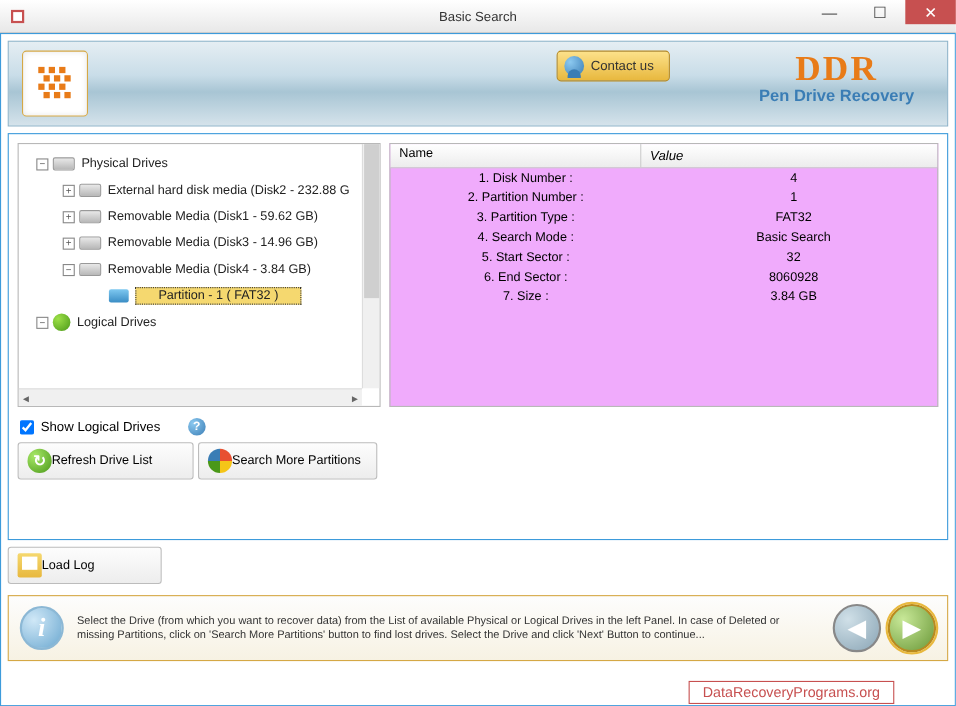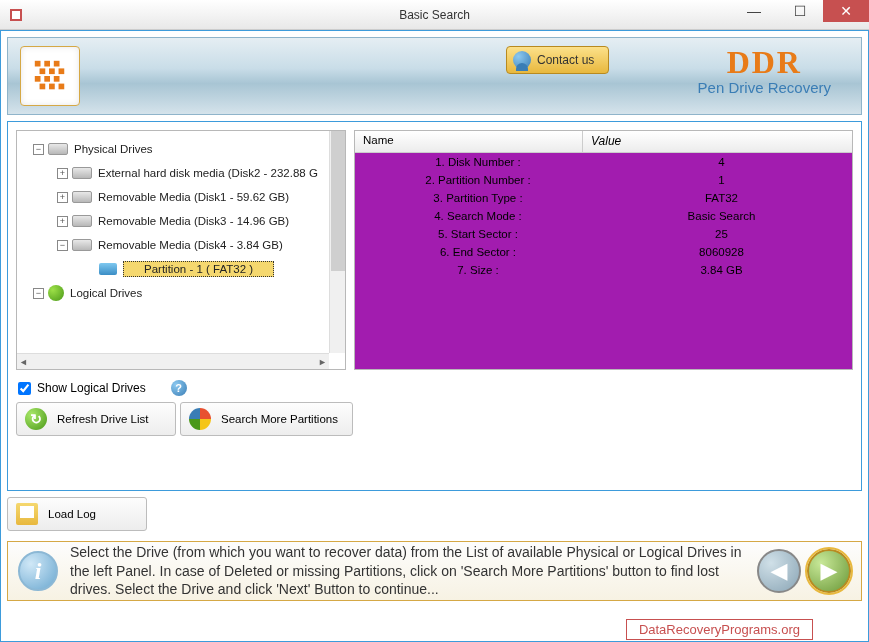--- a/index.html
+++ b/index.html
@@ -18,21 +18,21 @@
 
 
 .header-banner { height: 78px; background: linear-gradient(#e5eef3 0%, #c9dde8 40%, #a8c5d4 60%, #d5e3eb 100%); border: 1px solid #8fb4ca; position: relative; display: flex; align-items: center; padding: 0 12px; }
 .header-logo { width: 60px; height: 60px; background: #fff; border: 1px solid #d5a845; border-radius: 4px; display: flex; align-items: center; justify-content: center; box-shadow: inset 0 0 6px rgba(0,0,0,0.1); }
 .header-logo-inner { width: 38px; height: 38px; }
 .contact-btn { position: absolute; left: 498px; top: 8px; height: 28px; padding: 0 14px 0 6px; background: linear-gradient(#fce18a, #e8b83e); border: 1px solid #b88a20; border-radius: 4px; display: flex; align-items: center; gap: 6px; font-size: 12px; color: #333; cursor: pointer; }
 .contact-btn .avatar { width: 18px; height: 18px; border-radius: 50%; background: radial-gradient(circle at 30% 30%, #8cc9f0, #3a7db5); position: relative; }
 .contact-btn .avatar::after { content: ''; position: absolute; left: 3px; top: 12px; width: 12px; height: 8px; background: #3a7db5; border-radius: 6px 6px 0 0; }
 .brand { position: absolute; right: 30px; top: 6px; text-align: center; }
 .brand-ddr { font-size: 32px; font-weight: bold; color: #e87b18; letter-spacing: 2px; font-family: Georgia, serif; }
-.brand-sub { font-size: 15px; color: #3a7db5; margin-top: -2px; font-weight: 400; }
+.brand-sub { font-size: 15px; color: #3a7db5; margin-top: -2px; font-weight: 700; }
 
 
 .main-frame { border: 1px solid #3d9bdb; margin-top: 6px; height: 370px; padding: 8px; background: #fff; }
 .panes { display: flex; gap: 8px; height: 240px; }
 
 
 .tree-panel { width: 330px; border: 1px solid #b8b8b8; background: #fff; position: relative; overflow: hidden; }
 .tree-scroll { position: absolute; right: 0; top: 0; bottom: 16px; width: 16px; background: #f0f0f0; border-left: 1px solid #ddd; }
 .tree-scroll-thumb { position: absolute; top: 0; width: 14px; height: 140px; background: #cfcfcf; left: 1px; }
 .tree-hscroll { position: absolute; left: 0; right: 16px; bottom: 0; height: 16px; background: #f0f0f0; border-top: 1px solid #ddd; display: flex; justify-content: space-between; align-items: center; padding: 0 2px; }
@@ -40,50 +40,50 @@
 .tree-content { padding: 6px 4px; }
 .tree-row { display: flex; align-items: center; height: 24px; white-space: nowrap; font-size: 11.5px; color: #222; cursor: pointer; }
 .tree-expander { width: 11px; height: 11px; border: 1px solid #888; display: inline-flex; align-items: center; justify-content: center; font-size: 9px; line-height: 1; margin-right: 4px; background: #fff; color: #555; cursor: pointer; flex-shrink: 0; }
 .tree-spacer { display: inline-block; flex-shrink: 0; }
 .drive-icon { width: 20px; height: 12px; background: linear-gradient(#e8e8e8, #b8b8b8); border-radius: 2px; border: 1px solid #999; margin-right: 6px; display: inline-block; flex-shrink: 0; }
 .logical-icon { width: 16px; height: 16px; border-radius: 50%; background: radial-gradient(circle at 30% 30%, #9de048, #4a9818); margin-right: 6px; display: inline-block; flex-shrink: 0; }
 .partition-icon { width: 18px; height: 12px; background: linear-gradient(#7ec8f0, #3a8dc5); border-radius: 2px; margin-right: 6px; display: inline-block; flex-shrink: 0; }
 .selected-node { background: #f5d86f; border: 1px dotted #333; padding: 1px 20px; }
 
 
-.prop-panel { flex: 1; border: 1px solid #b8b8b8; background: #a21caf; }
+.prop-panel { flex: 1; border: 1px solid #b8b8b8; background: #f0abfc; }
 .prop-header { display: flex; background: linear-gradient(#fff, #ececec); border-bottom: 1px solid #ccc; height: 22px; }
 .prop-col-name { width: 228px; padding: 3px 8px; border-right: 1px solid #ccc; font-size: 11.5px; }
 .prop-col-value { flex: 1; padding: 3px 8px; font-size: 12px; font-style: italic; }
 .prop-row { display: flex; height: 18px; align-items: center; text-align: center; }
 .prop-row .n { width: 228px; padding-left: 18px; font-size: 11.5px; }
 .prop-row .v { flex: 1; padding-left: 8px; font-size: 11.5px; }
 
 
 .controls-row { margin-top: 10px; display: flex; align-items: center; gap: 25px; }
 .checkbox-wrap { display: flex; align-items: center; gap: 6px; margin-left: 2px; }
 .checkbox-wrap input { width: 13px; height: 13px; }
 .help-icon { width: 16px; height: 16px; border-radius: 50%; background: radial-gradient(circle at 30% 30%, #8cc9f0, #3a7db5); color: #fff; display: inline-flex; align-items: center; justify-content: center; font-size: 11px; font-weight: bold; cursor: pointer; }
 
 .btn-row { margin-top: 6px; display: flex; gap: 4px; }
-.action-btn { height: 34px; padding: 0 14px 0 8px; background: linear-gradient(#fdfdfd, #ededed); border: 1px solid #bcbcbc; border-radius: 3px; display: flex; align-items: center; gap: 10px; font-size: 11.5px; cursor: pointer; min-width: 160px; }
+.action-btn { height: 34px; padding: 0 14px 0 8px; background: linear-gradient(#fdfdfd, #ededed); border: 1px solid #bcbcbc; border-radius: 3px; display: flex; align-items: center; font-size: 11.5px; cursor: pointer; min-width: 160px; }
 .btn-icon { width: 22px; height: 22px; border-radius: 50%; display: inline-flex; align-items: center; justify-content: center; flex-shrink: 0; }
 .refresh-icon { background: radial-gradient(circle at 30% 30%, #a8e868, #4a9818); }
 .refresh-icon::after { content: '↻'; color: #fff; font-size: 14px; font-weight: bold; }
 .search-icon-btn { background: conic-gradient(#e85030 0 90deg, #f5c518 90deg 180deg, #4a9818 180deg 270deg, #3a7db5 270deg 360deg); }
 .load-icon { width: 22px; height: 22px; background: linear-gradient(#f5d86f, #e8b83e); border-radius: 2px; position: relative; }
 .load-icon::after { content: ''; position: absolute; left: 4px; top: 3px; width: 14px; height: 12px; background: #fff; }
 
 
 .loadlog-section { margin-top: 6px; }
 
 
 .hint-bar { border: 1px solid #d5a845; background: linear-gradient(#fdfdfd, #f7f2e3); height: 60px; margin-top: 10px; display: flex; align-items: center; padding: 6px 10px; gap: 12px; }
 .info-icon { width: 40px; height: 40px; border-radius: 50%; background: radial-gradient(circle at 30% 30%, #d0e8f7, #6ba8d0); display: flex; align-items: center; justify-content: center; color: #fff; font-size: 24px; font-weight: bold; font-style: italic; font-family: Georgia, serif; flex-shrink: 0; border: 2px solid #8cb8d5; }
-.hint-text { flex: 1; font-size: 14px; line-height: 1.35; color: #333; }
+.hint-text { flex: 1; font-size: 10px; line-height: 1.35; color: #333; }
 .nav-btns { display: flex; gap: 6px; }
 .nav-btn { width: 44px; height: 44px; border-radius: 50%; display: flex; align-items: center; justify-content: center; cursor: pointer; border: 2px solid #888; }
 .nav-prev { background: radial-gradient(circle at 30% 30%, #d0e0e8, #8aa5b5); }
 .nav-next { background: radial-gradient(circle at 30% 30%, #c8e898, #6a9838); border: 2px solid #b88a20; outline: 2px solid #e8b83e; }
 .nav-btn span { font-size: 22px; color: #fff; }
 
 
 .footer-link { position: absolute; bottom: 2px; right: 56px; border: 1px solid #c75050; padding: 2px 12px; font-size: 13px; color: #c75050; background: #fff; }
 </style>
 </head>
@@ -207,21 +207,21 @@
             <div class="prop-row">
               <div class="n">3. Partition Type :</div>
               <div class="v">FAT32</div>
             </div>
             <div class="prop-row">
               <div class="n">4. Search Mode :</div>
               <div class="v">Basic Search</div>
             </div>
             <div class="prop-row">
               <div class="n">5. Start Sector :</div>
-              <div class="v">25</div>
+              <div class="v">32</div>
             </div>
             <div class="prop-row">
               <div class="n">6. End Sector :</div>
               <div class="v">8060928</div>
             </div>
             <div class="prop-row">
               <div class="n">7. Size :</div>
               <div class="v">3.84 GB</div>
             </div>
           </div>

